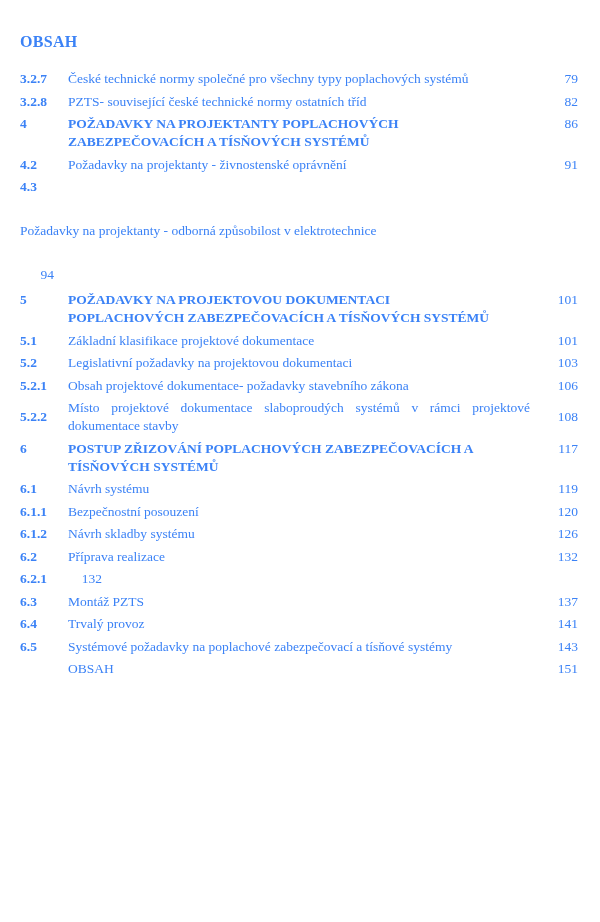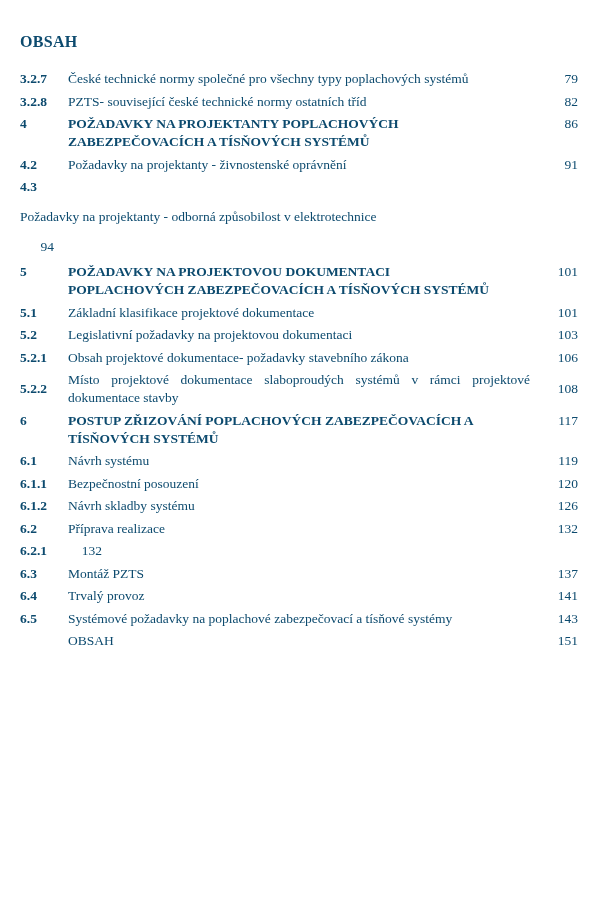--- a/index.html
+++ b/index.html
@@ -5,21 +5,21 @@
   html, body {
     margin: 0;
     padding: 0;
     background: #ffffff;
   }
   .page {
     position: relative;
     width: 600px;
     height: 736px;
     background: #ffffff;
-    color: #0c4a6e;
+    color: #3b82f6;
     font-family: "Liberation Serif", "DejaVu Serif", serif;
     font-size: 13.5px;
     overflow: hidden;
     box-sizing: border-box;
   }
   .content {
     padding: 33px 22px 0 20px;
   }
   .doc-title {
     font-size: 16px;
@@ -56,21 +56,21 @@
     font-weight: bold;
   }
   
   .style-offset {
     align-items: flex-start;
     margin-bottom: 7px;
     flex-direction: column;
   }
   .style-offset .toc-title,
   .style-offset .toc-page {
-    margin-top: 12px;
+    margin-top: 26px;
   }
   
   .style-justify {
     align-items: center;
     justify-content: center;
   }
   .style-justify .toc-title {
     text-align: justify;
     white-space: normal;
   }

